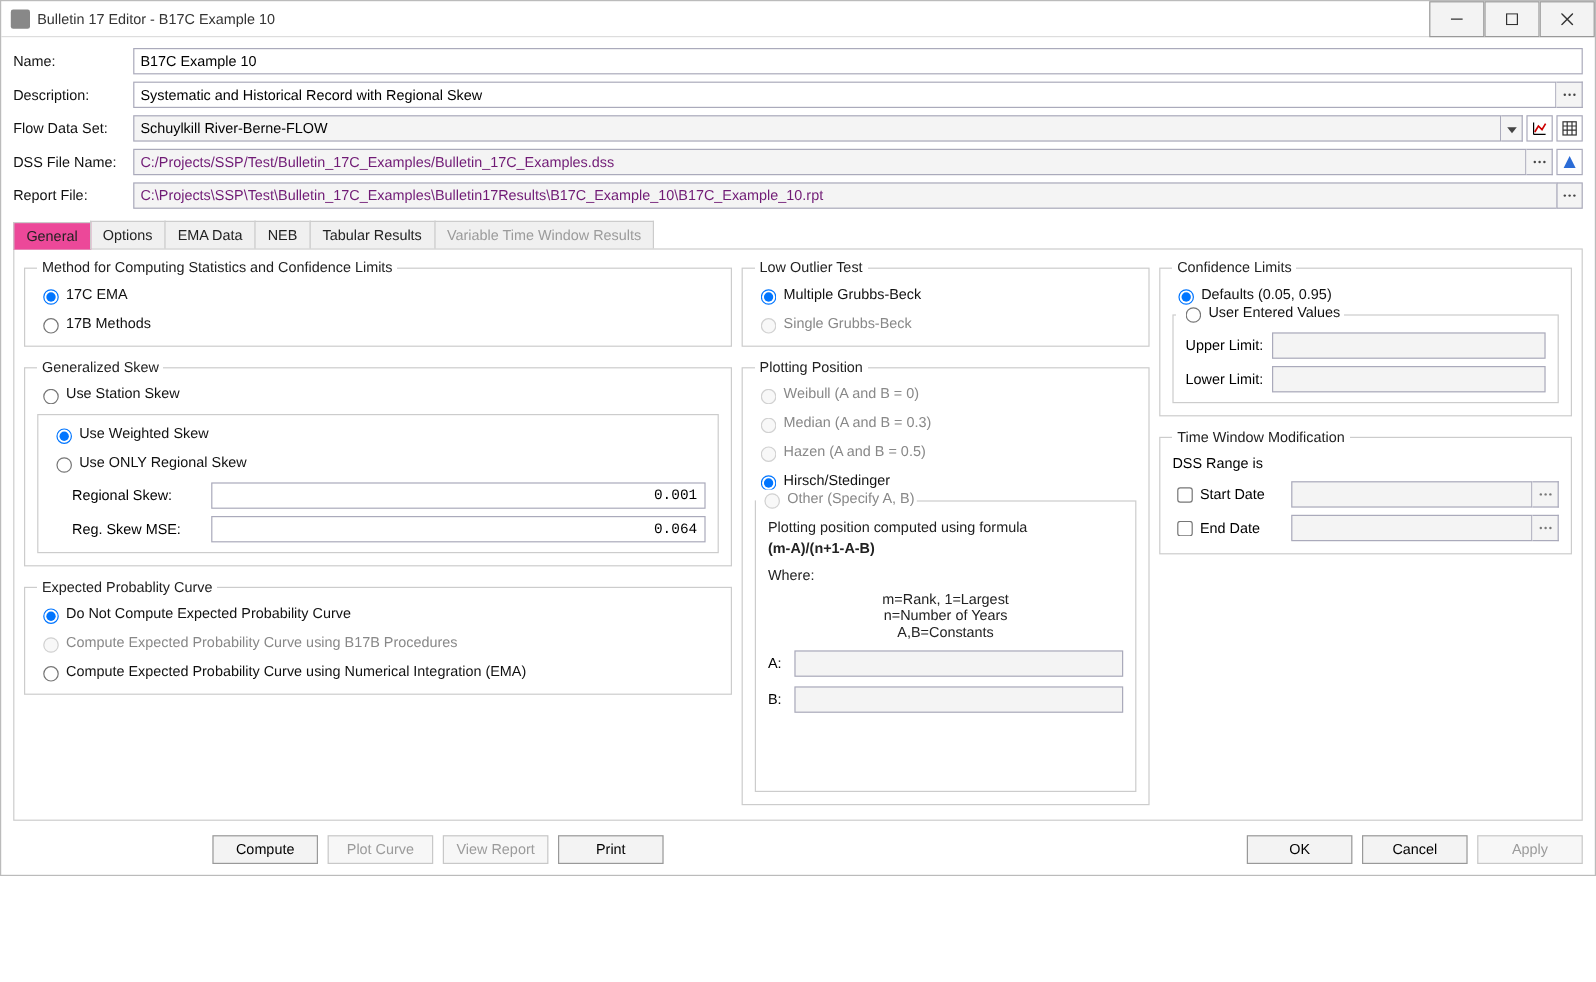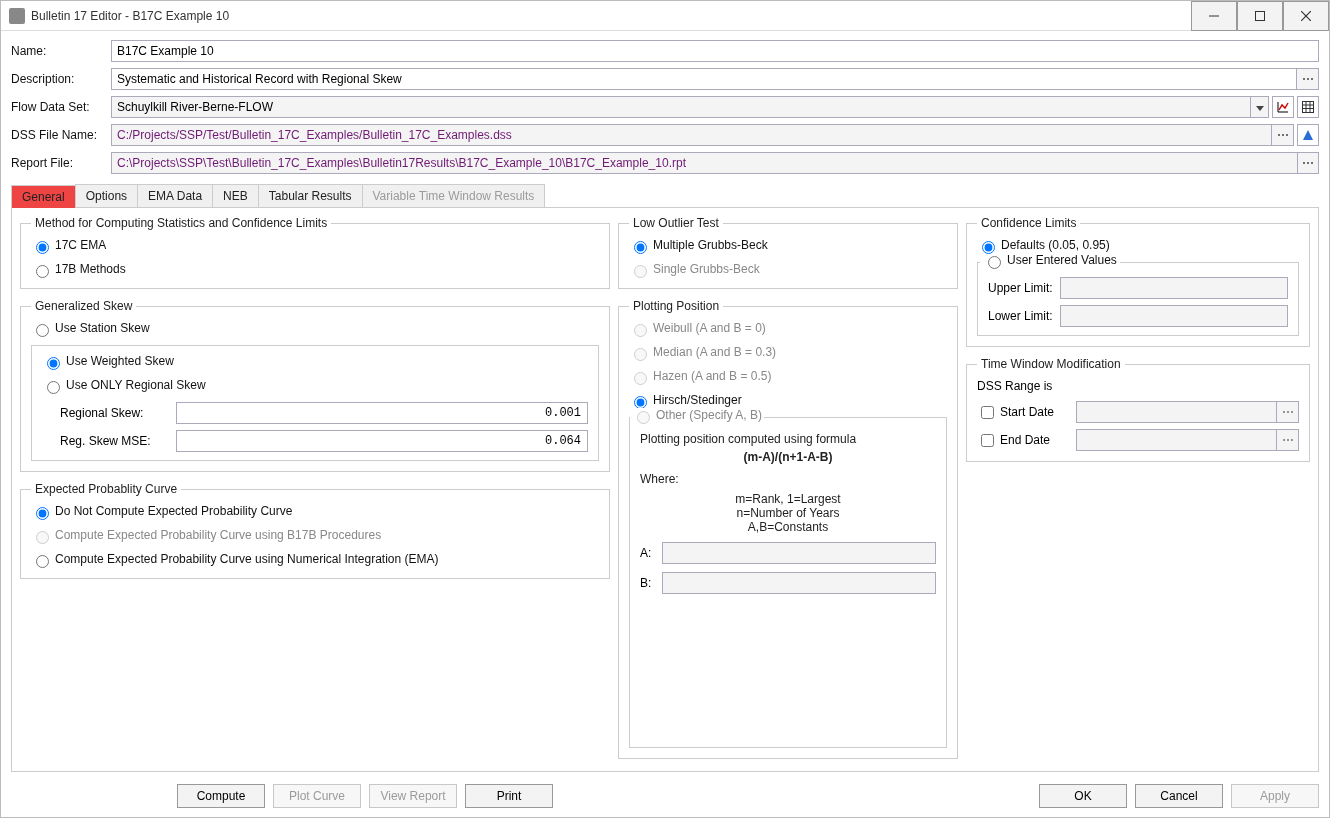--- a/index.html
+++ b/index.html
@@ -1,39 +1,39 @@
 <!DOCTYPE html>
 <html><head>
 <meta charset="utf-8">
 <style>
 * { box-sizing: border-box; font-family: "Segoe UI", Tahoma, sans-serif; font-size: 12px; }
 html, body { margin:0; padding:0; height:100%; background:#fff; color:#000; }
 
-.window { width:1330px; height:818px; border:1px solid #bbb; display:flex; flex-direction:column; background:#fff; }
+.window { width:1330px; height:730px; border:1px solid #bbb; display:flex; flex-direction:column; background:#fff; }
 .titlebar { height:30px; display:flex; align-items:center; border-bottom:1px solid #ddd; }
 .titlebar .icon { width:16px; height:16px; margin:0 6px 0 8px; background:#888; border-radius:2px; }
 .titlebar .title { flex:1; color:#333; }
 .titlebar .btn { width:46px; height:30px; display:flex; align-items:center; justify-content:center; color:#333; }
 
 .form-area { padding:9px 10px 2px; }
 .form-row { display:flex; align-items:center; margin-bottom:6px; }
 .form-label { width:100px; color:#111; }
 .form-input { flex:1; height:22px; border:1px solid #aab; padding:2px 5px; background:#fff; }
 .form-input.ro { background:#f4f4f4; color:#701a75; }
 .form-combo { display:flex; flex:1;border-radius:10px; }
 .form-combo .text { flex:1; height:22px; border:1px solid #aab; padding:2px 5px; background:#f4f4f4; display:flex; align-items:center; }
 .form-combo .arrow { width:18px; height:22px; border:1px solid #aab; border-left:none; display:flex; align-items:center; justify-content:center; background:#f4f4f4; }
 
 .ic-btn { width:22px; height:22px; border:1px solid #aab; margin-left:3px; display:flex; align-items:center; justify-content:center; background:#fefefe; }
 .ell-btn { width:22px; height:22px; border:1px solid #aab; border-left:none; display:flex; align-items:center; justify-content:center; background:#f4f4f4;}
 .rf-row .ell-btn { border-left:1px solid #aab; margin-left:-1px;}
 
 .tabs { display:flex; margin:2px 10px 0; gap:0; }
 .tab { padding:4px 10px; border:1px solid #ccc; border-bottom:none; background:#f0f0f0; margin-right:-1px; color:#222; }
-.tab.active { background:#ef4444; border-top:1px solid #ccc; position:relative; top:1px; }
+.tab.active { background:#ec4899; border-top:1px solid #ccc; position:relative; top:1px; }
 .tab.disabled { color:#9b9b9b; }
 .tab-panel { flex:1; margin:0 10px 6px; border:1px solid #ccc; padding:8px 8px 2px; display:flex; gap:8px;}
 .col { display:flex; flex-direction:column; }
 .col.left { flex:0 0 590px; }
 .col.mid  { flex:0 0 340px; }
 .col.right{ flex:1; }
 
 fieldset { border:1px solid #ccc; padding:8px 10px 10px; margin:0 0 10px; }
 fieldset legend { padding:0 4px; color:#222; }
 
@@ -54,21 +54,21 @@
 
 .tw-row { display:flex; align-items:center; margin-bottom:6px; }
 .tw-row input[type="checkbox"] { margin-right:6px;}
 .tw-row .lbl { width:76px; }
 .tw-row .fld { flex:1; display:flex; }
 .tw-row .fld input { flex:1; height:22px; border:1px solid #aab; background:#f4f4f4; padding:2px 5px;}
 .tw-row .fld .e { width:22px; height:22px; border:1px solid #aab; border-left:none; background:#f4f4f4; display:flex;align-items:center;justify-content:center;}
 
 .formula { color:#222; }
 .formula .f1 { margin-bottom:4px; }
-.formula .f2 { text-align:center; font-weight:600; }
+.formula .f2 { text-align:left; font-weight:600; }
 .formula .wh { margin:8px 0 6px; }
 .formula .ll { text-align:center; }
 .ab-row { display:flex; align-items:center; margin-top:8px;}
 .ab-row label { width:22px; }
 .ab-row input { flex:1; height:22px; border:1px solid #aab; background:#f4f4f4; }
 
 .footer { display:flex; align-items:center; padding:6px 10px 9px; }
 .footer .left { margin-left:166px; display:flex; gap:8px;border-radius:10px; }
 .footer .right { margin-left:auto; display:flex; gap:8px; }
 .btn { width:88px; height:24px; border:1px solid #999; background:#f3f3f3; display:flex; align-items:center; justify-content:center; }

